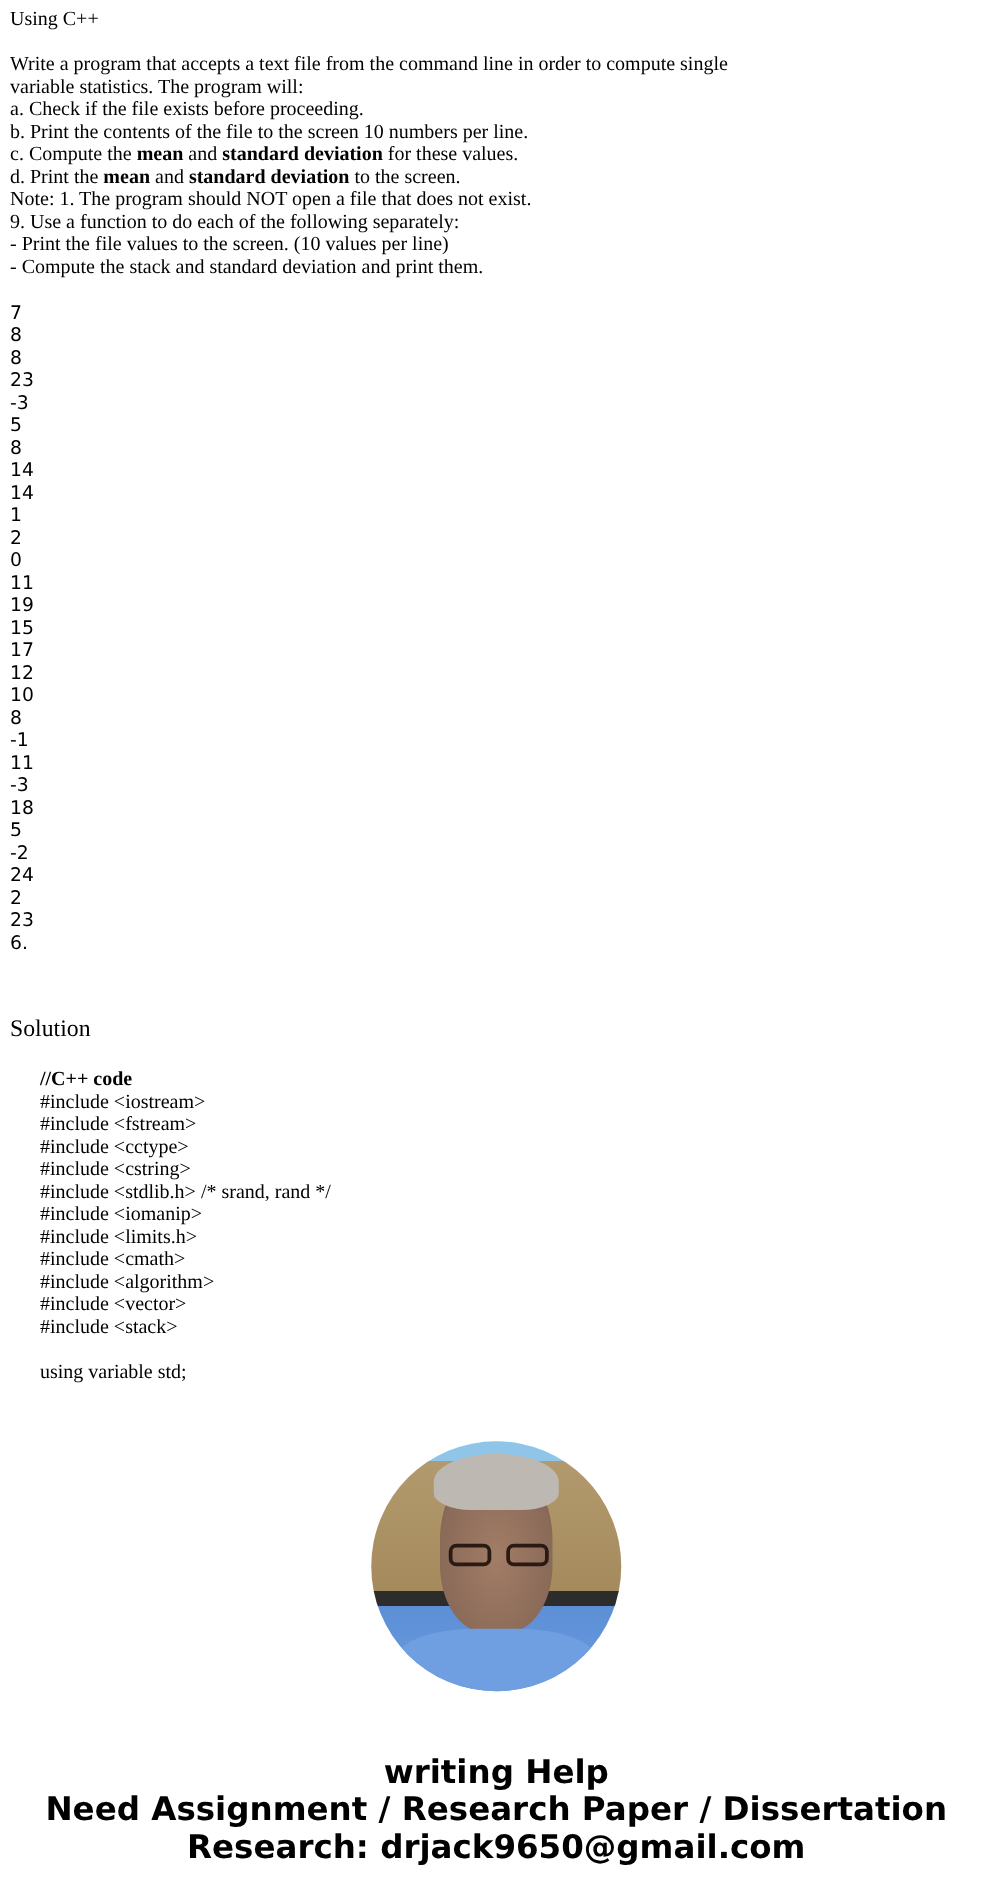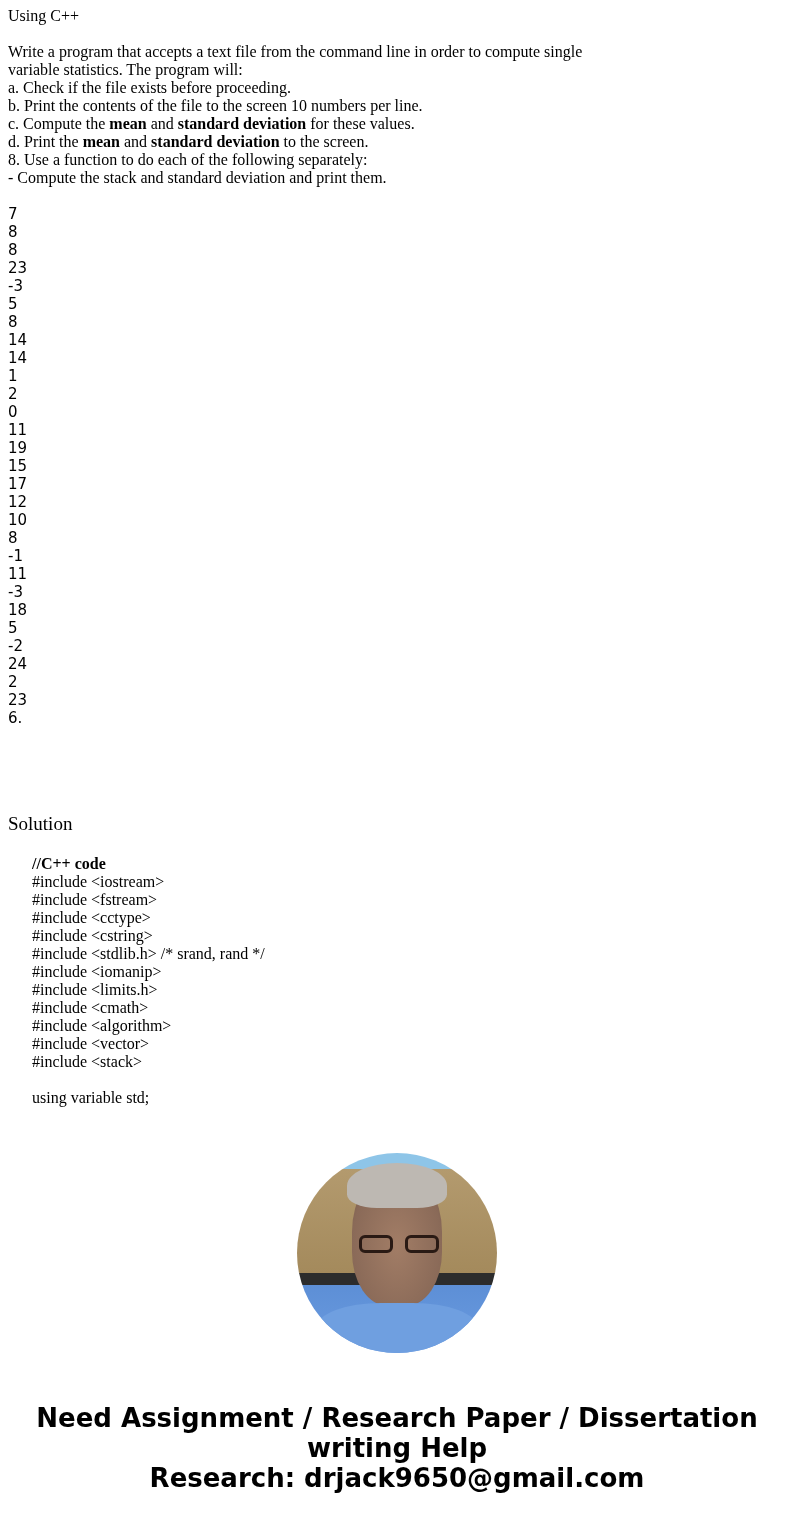--- a/index.html
+++ b/index.html
@@ -62,21 +62,23 @@
 
 <div class="content">
   <span class="line">Using C++</span>
   <div class="gap"></div>
   <span class="line">Write a program that accepts a text file from the command line in order to compute single</span>
   <span class="line">variable statistics. The program will:</span>
   <span class="line">a. Check if the file exists before proceeding.</span>
   <span class="line">b. Print the contents of the file to the screen 10 numbers per line.</span>
   <span class="line"><span>c. Compute the </span><b>mean</b><span> and </span><b>standard deviation</b><span> for these values.</span></span>
   <span class="line"><span>d. Print the </span><b>mean</b><span> and </span><b>standard deviation</b><span> to the screen.</span></span>
-  <span class="line">8. Use a function to do each of the following separately:</span>
+  <span class="line">Note: 1. The program should NOT open a file that does not exist.</span>
+  <span class="line">9. Use a function to do each of the following separately:</span>
+  <span class="line">- Print the file values to the screen. (10 values per line)</span>
   <span class="line">- Compute the stack and standard deviation and print them.</span>
   <div class="gap"></div>
   <div class="numbers" id="numbers-list">
       <span class="line">7</span>
       <span class="line">8</span>
       <span class="line">8</span>
       <span class="line">23</span>
       <span class="line">-3</span>
       <span class="line">5</span>
       <span class="line">8</span>
@@ -130,16 +132,16 @@
   <div class="face"></div>
   <div class="hair"></div>
   <div class="glasses">
       <span></span>
       <span></span>
     </div>
   <div class="shirt"></div>
 </div>
 
 <div class="promo">
+  <div>writing Help</div>
   <div>Need Assignment / Research Paper / Dissertation</div>
-  <div>writing Help</div>
   <div>Research: drjack9650@gmail.com</div>
 </div>
 
 </body></html>

